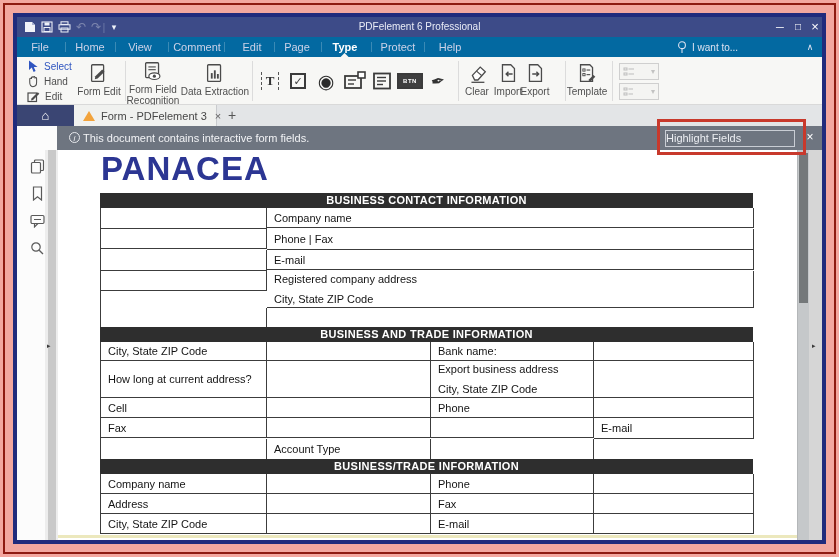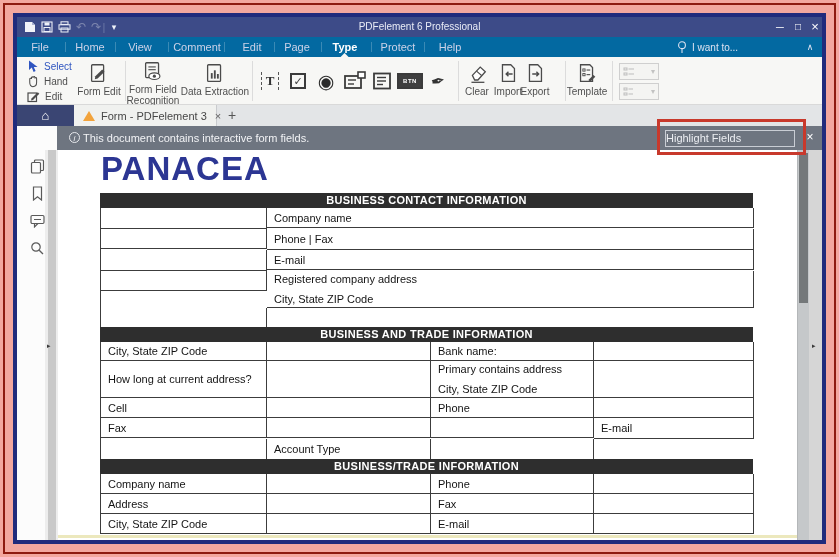--- a/index.html
+++ b/index.html
@@ -393,21 +393,21 @@
             <div class="cell" style="height:19px">
                 <span>Bank name:</span>
               </div>
             <div class="cell" style="height:19px"></div>
 
             <div class="cell" style="height:37px">
                 <span>How long at current address?</span>
               </div>
             <div class="cell" style="height:37px"></div>
             <div class="cell two" style="height:37px">
-                <span>Primary contains address</span>
+                <span>Export business address</span>
                 <span>City, State ZIP Code</span>
               </div>
             <div class="cell" style="height:37px"></div>
 
             <div class="cell" style="height:20px">
                 <span>Cell</span>
               </div>
             <div class="cell" style="height:20px"></div>
             <div class="cell" style="height:20px">
                 <span>Phone</span>

